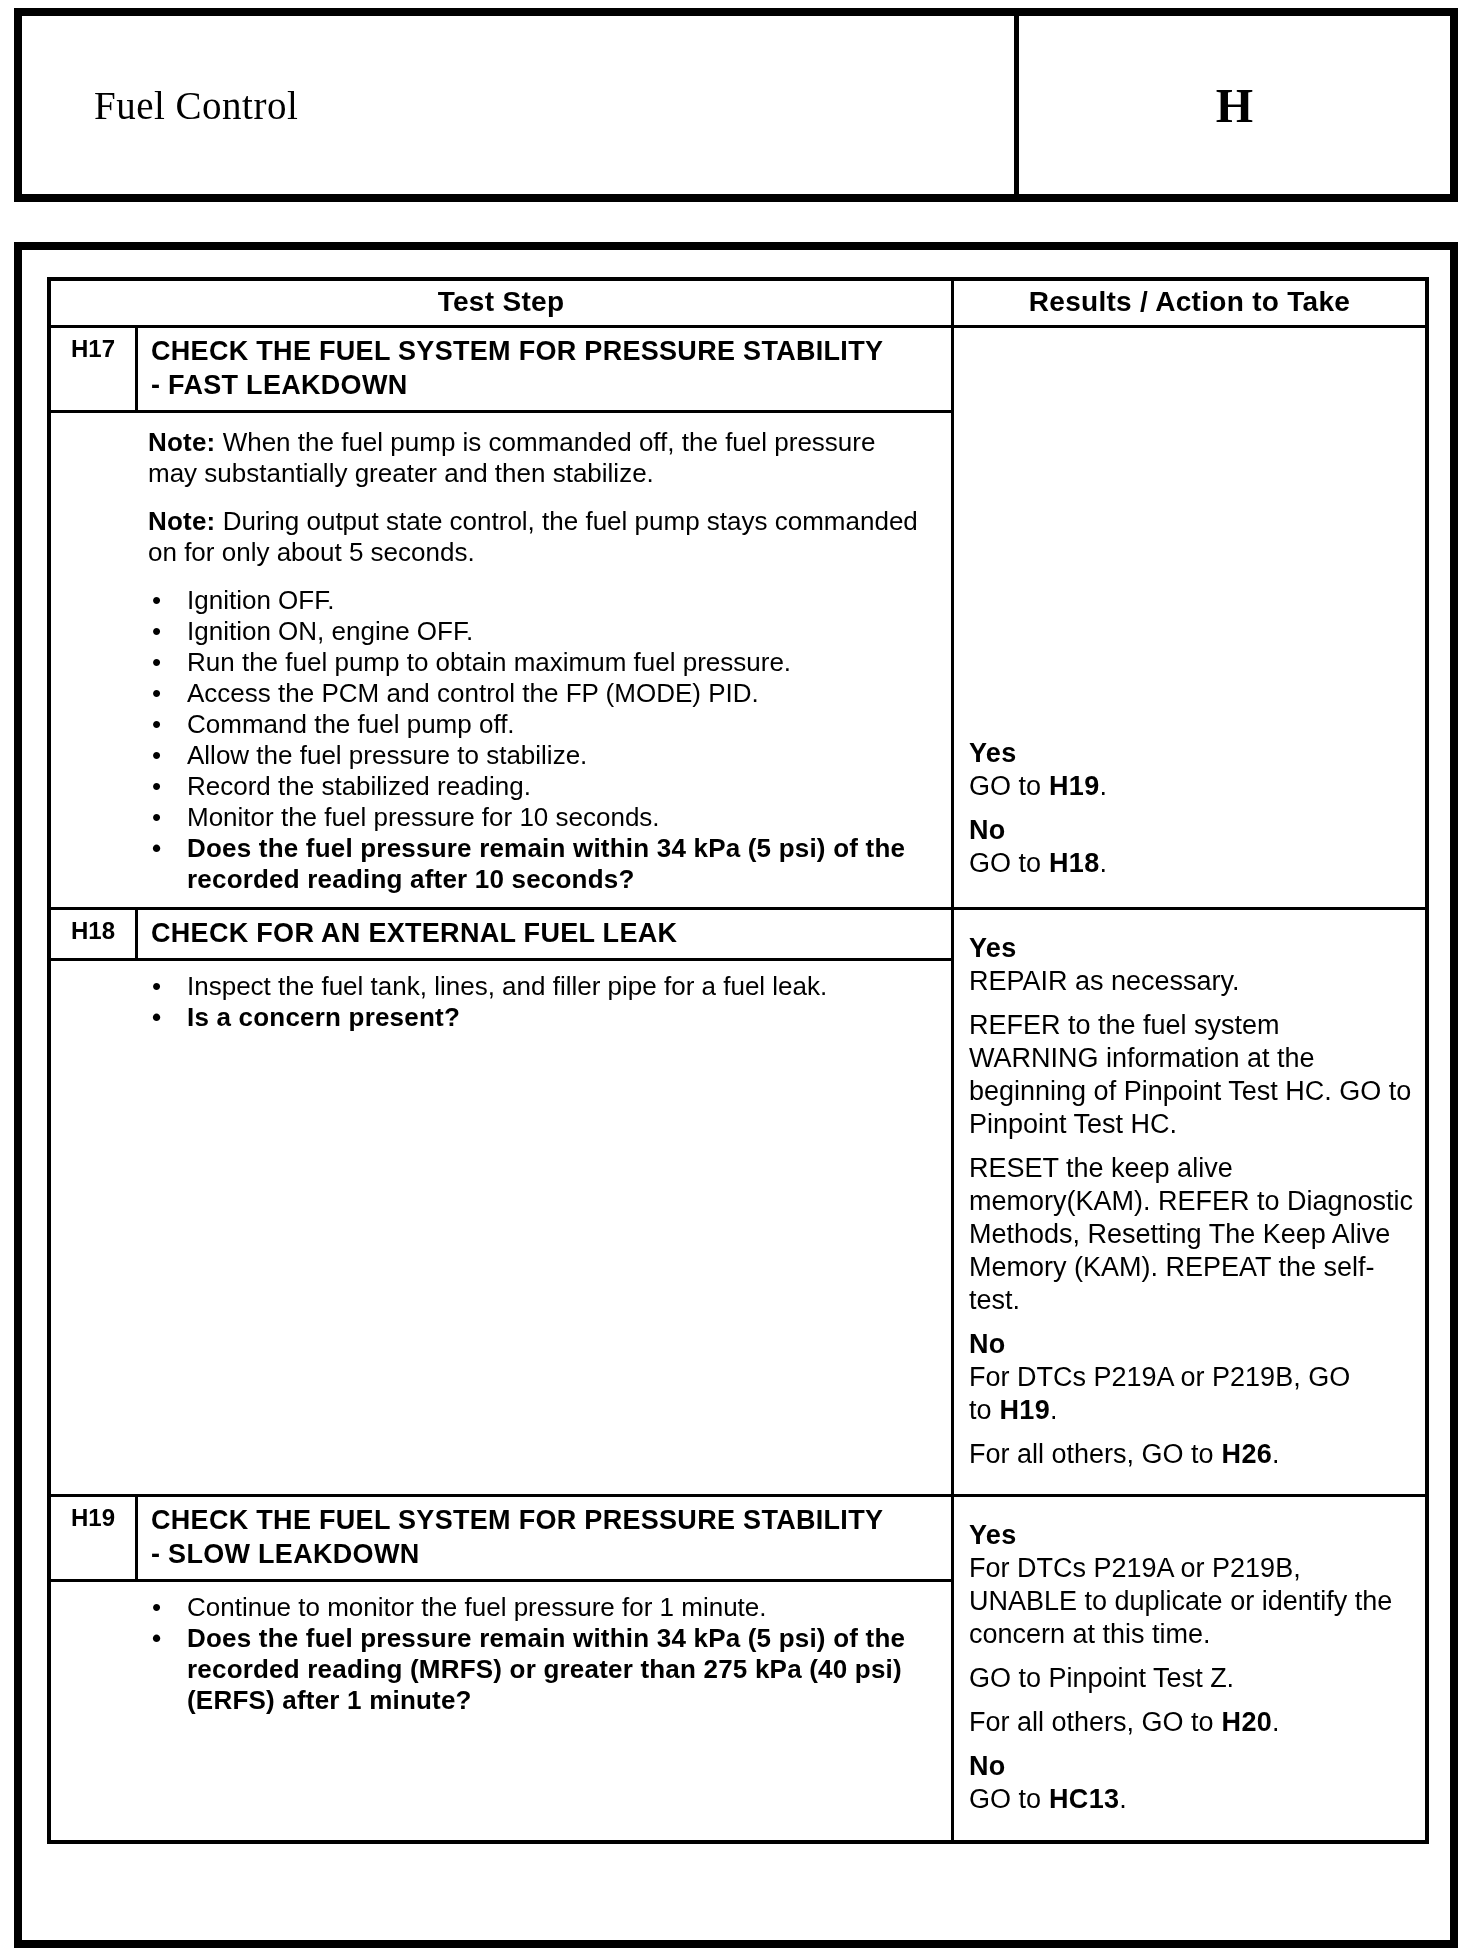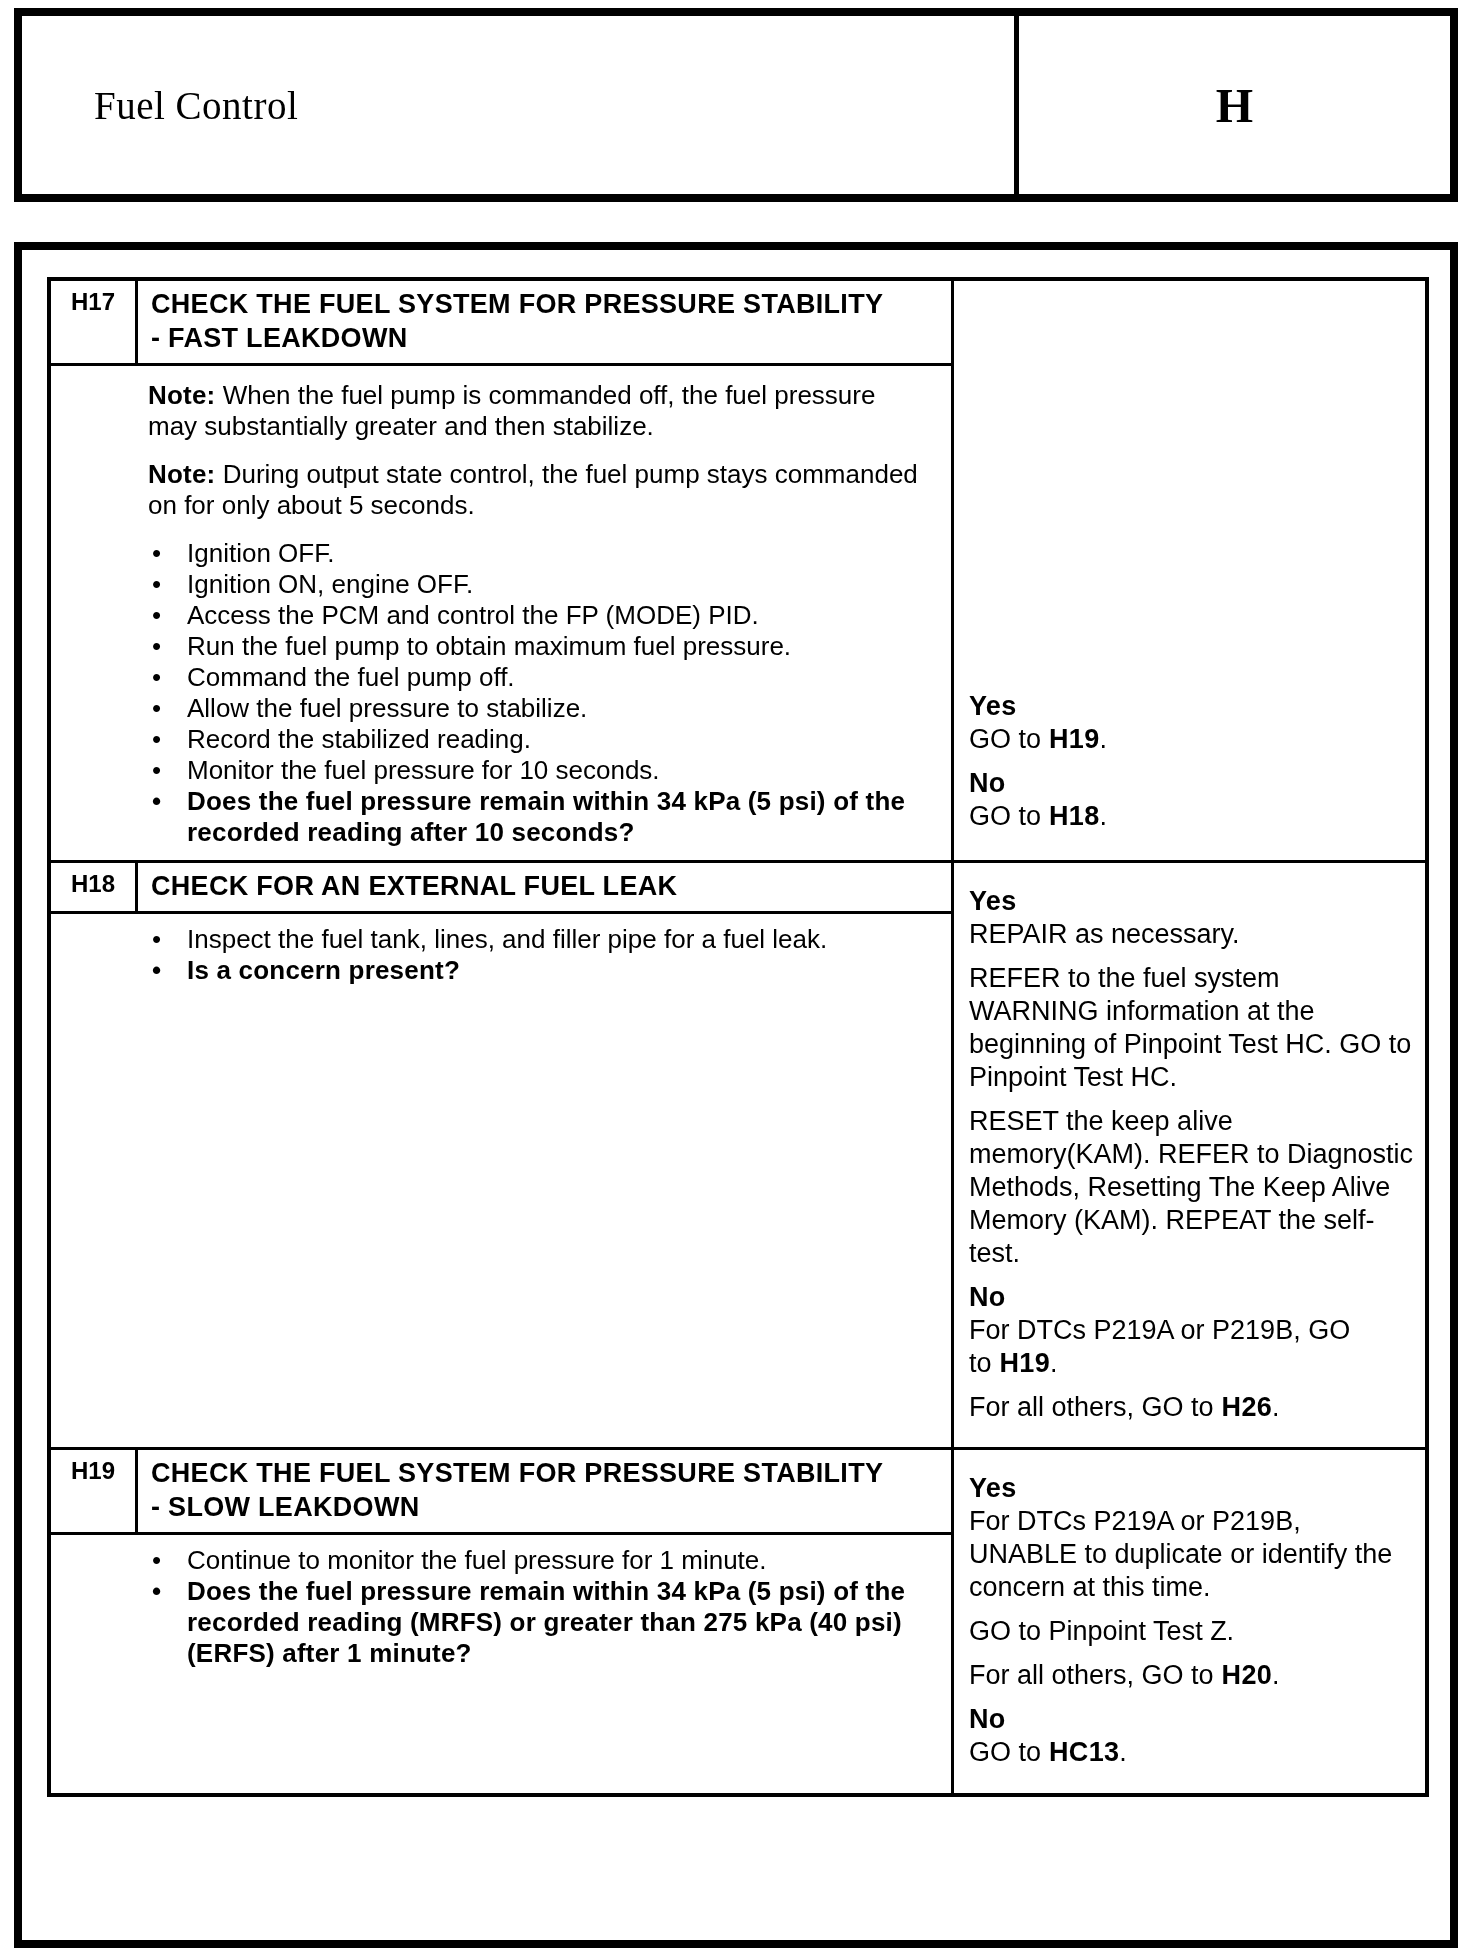--- a/index.html
+++ b/index.html
@@ -80,35 +80,39 @@
   <div class="header-left">
     <span class="header-title">Fuel Control</span>
   </div>
   <div class="header-right">
     <span class="header-code">H</span>
   </div>
 </div>
 
 <div class="content-box">
   <div class="ptable">
+    <div class="thead">
+      <div class="th th-left">Test Step</div>
+      <div class="th">Results / Action to Take</div>
+    </div>
     <div id="rows">
         <div class="row-group">
           <div class="col-left">
             <div class="title-row">
               <div class="cell-id">H17</div>
               <div class="cell-title"><span>CHECK THE FUEL SYSTEM FOR PRESSURE STABILITY</span><br><span>- FAST LEAKDOWN</span></div>
             </div>
             <div class="cell-body">
               <p class="note"><b>Note:</b><span> When the fuel pump is commanded off, the fuel pressure may substantially greater and then stabilize.</span></p>
               <p class="note"><b>Note:</b><span> During output state control, the fuel pump stays commanded on for only about 5 seconds.</span></p>
               <ul class="steps">
                 <li>Ignition OFF.</li>
                 <li>Ignition ON, engine OFF.</li>
+                <li>Run the fuel pump to obtain maximum fuel pressure.</li>
                 <li>Access the PCM and control the FP (MODE) PID.</li>
-                <li>Run the fuel pump to obtain maximum fuel pressure.</li>
                 <li>Command the fuel pump off.</li>
                 <li>Allow the fuel pressure to stabilize.</li>
                 <li>Record the stabilized reading.</li>
                 <li>Monitor the fuel pressure for 10 seconds.</li>
                 <li class="q">Does the fuel pressure remain within 34 kPa (5 psi) of the recorded reading after 10 seconds?</li>
               </ul>
             </div>
           </div>
           <div class="col-right">
             <div class="result">

